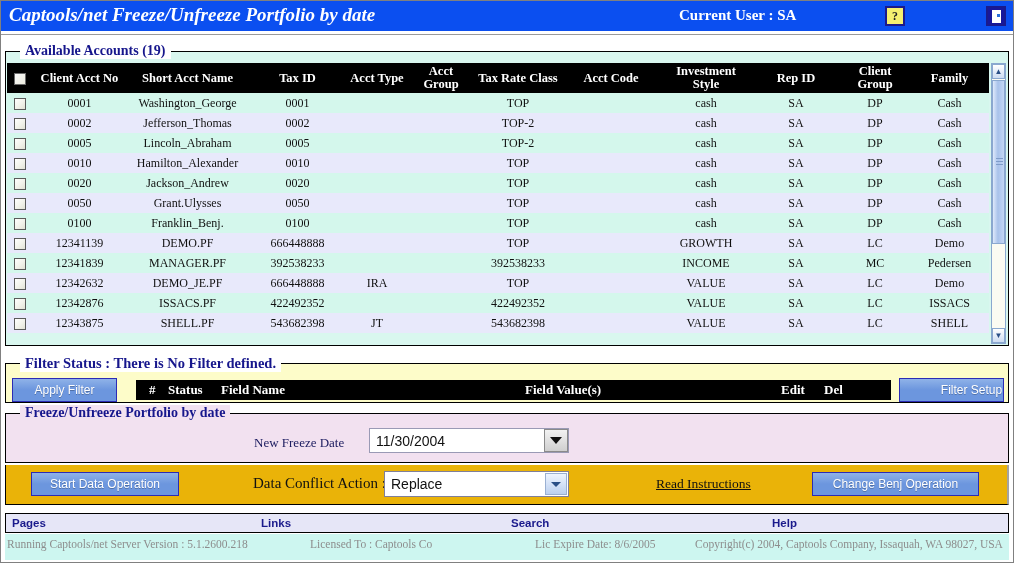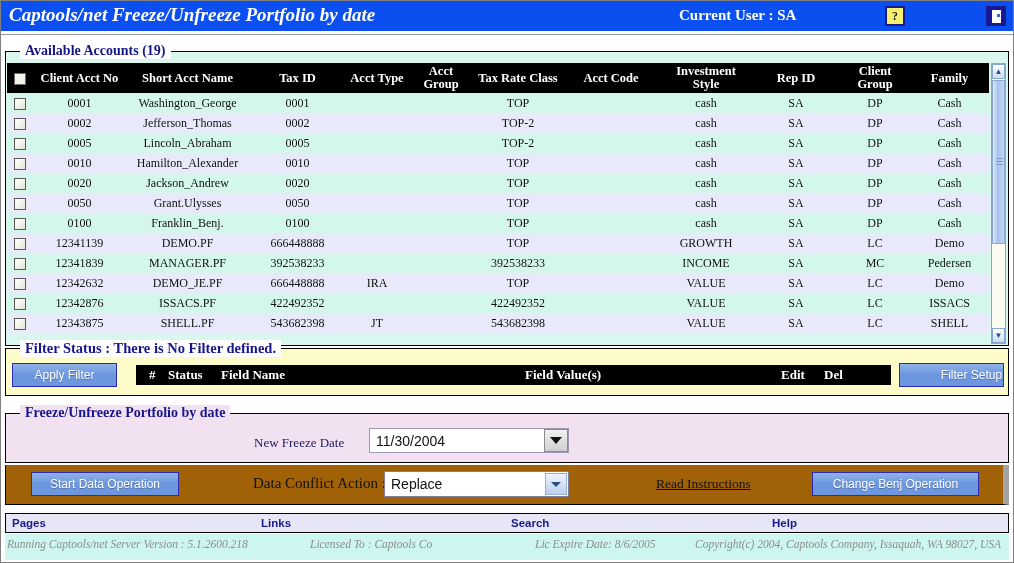--- a/index.html
+++ b/index.html
@@ -166,21 +166,21 @@
   }
   .vs-grip {
     position: absolute; left: 3px; top: 50%; margin-top: -4px;
     width: 7px; height: 8px;
     background:
       linear-gradient(#7f9cc9 1px, transparent 1px) 0 0/100% 3px;
   }
 
   
   #filter-group {
-    left: 4px; top: 347px; width: 1004px; height: 48px;
+    left: 4px; top: 362px; width: 1004px; height: 40px;
     background: #fdfcc9;
   }
   #filter-group .group-legend { color:#16168c; font-size: 14.5px; }
   .btn3d {
     position: absolute;
     background: linear-gradient(180deg,#8fb2e8 0%, #6c96de 50%, #6c96de 100%);
     border: 1px solid #2b2bb5;
     color: #ffffff;
     font-family: "Liberation Sans", sans-serif;
     font-size: 12px;
@@ -242,22 +242,22 @@
     width: 0; height: 0;
     border-left: 6px solid transparent;
     border-right: 6px solid transparent;
     border-top: 7px solid #111111;
   }
 
   
   #action-bar {
     position: absolute; left: 4px; top: 464px;
     width: 1004px; height: 40px;
-    background: #a16207;
-    border-left: 1px solid #000; border-right: 6px solid #a3a3a3;
+    background: #eab308;
+    border-left: 1px solid #000; border-right: 2px solid #a3a3a3;
     border-bottom: 1px solid #000;
   }
   #start-op { left: 25px; top: 7px; width: 148px; height: 24px; }
   #change-op { left: 806px; top: 7px; width: 167px; height: 24px; }
   .dca-label {
     position: absolute; left: 247px; top: 10px;
     font-family: "Liberation Serif", serif;
     font-size: 15px; color: #111;
     white-space: nowrap;
   }
@@ -317,21 +317,20 @@
   #footer-status {
     position: absolute; left: 4px; top: 533px;
     width: 1004px; height: 26px;
     background: #cdf6f0;
   }
   .fstat {
     position: absolute; top: 4px;
     font-family: "Liberation Serif", serif;
     font-size: 11.5px; color: #8d8d8d;
     white-space: nowrap;
-    font-style: italic;
   }
   .fs-ver { left: 2px; }
   .fs-lic { left: 305px; }
   .fs-exp { left: 530px; }
   .fs-cpy { left: 690px; }
 </style>
 </head>
 <body>
 
 <div id="app">

